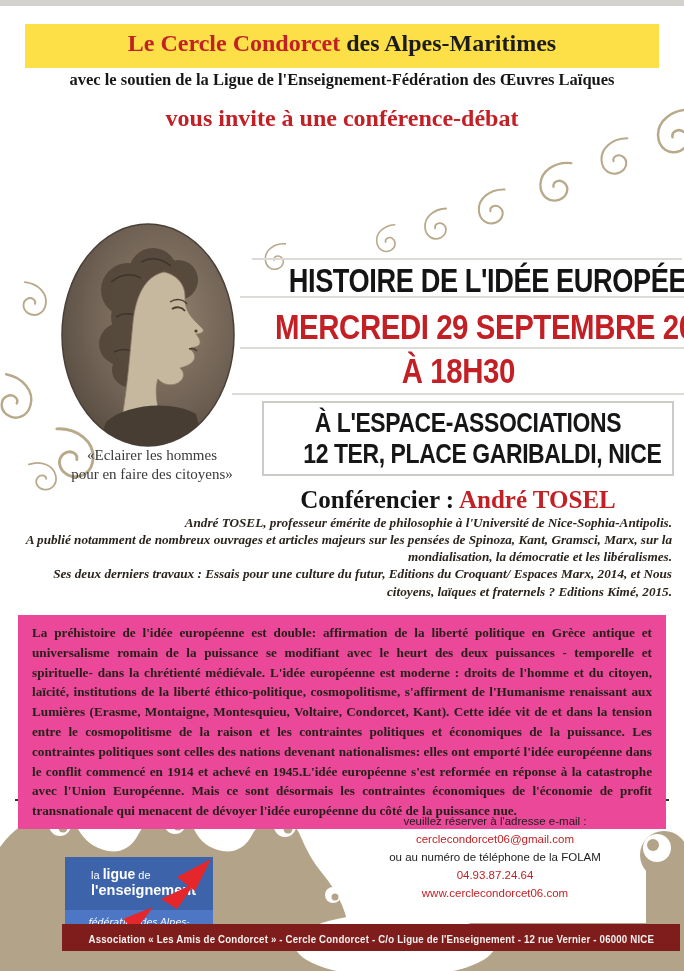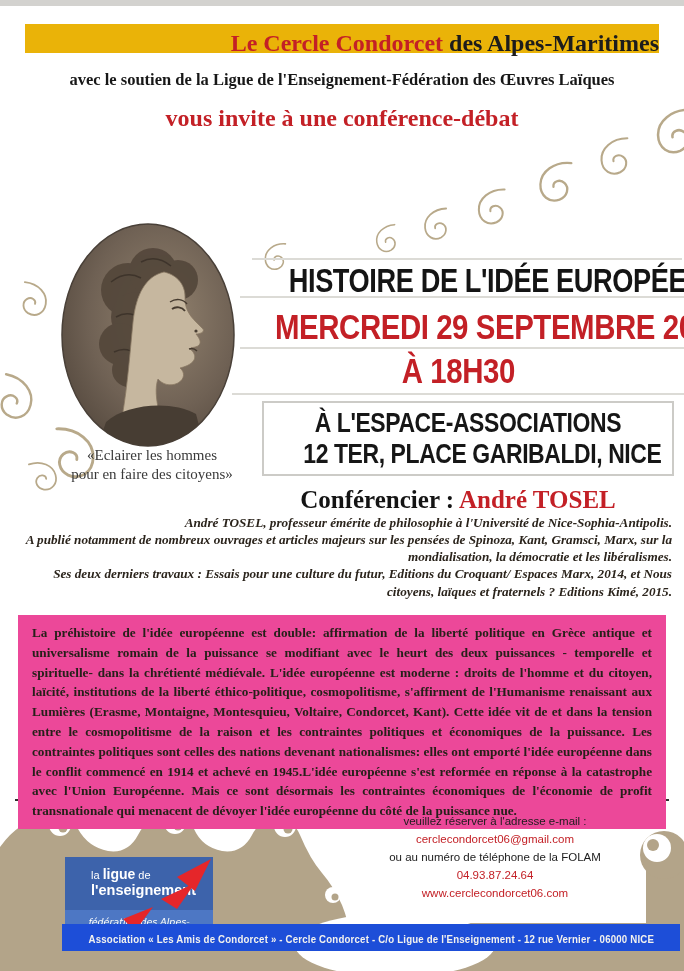--- a/index.html
+++ b/index.html
@@ -7,22 +7,22 @@
           font-family:"Liberation Serif",serif;}
   .abs{position:absolute;}
   .center{text-align:center;}
   .serif{font-family:"Liberation Serif",serif;}
   .red{color:#c32026;}
   .cond{font-family:"Liberation Sans",sans-serif;font-weight:bold;display:inline-block;
         transform:scaleX(0.8);transform-origin:50% 50%;white-space:nowrap;letter-spacing:-0.5px;}
   .rule{position:absolute;height:2px;background:#dcdbd6;z-index:1;}
   
   #top-strip{left:0;top:0;width:684px;height:6px;background:#d3d2cf;z-index:2;}
-  #banner{left:25px;top:24px;width:634px;height:29px;background:#eab308;z-index:3;
-          line-height:38px;font-weight:bold;font-size:24px;text-align:right;}
+  #banner{left:25px;top:24px;width:634px;height:44px;background:#fde047;z-index:3;
+          line-height:38px;font-weight:bold;font-size:24px;}
   #support{left:0;top:70px;width:684px;font-weight:bold;font-size:16.5px;color:#171717;z-index:3;}
   #invite{left:0;top:105px;width:684px;font-weight:bold;font-size:24px;z-index:3;}
   
   #ev-title{left:232px;top:261px;width:452px;z-index:3;}
   #ev-title .cond{font-size:34px;color:#141414;}
   #ev-date{left:232px;top:307px;width:452px;z-index:3;}
   #ev-date .cond{font-size:35px;transform:scaleX(0.84);color:#c32026;}
   #ev-time{left:232px;top:351px;width:452px;z-index:3;}
   #ev-time .cond{font-size:35px;transform:scaleX(0.84);color:#c32026;}
   #venue-box{left:262px;top:401px;width:408px;background:#ffffff;border:2px solid #cccbc7;
@@ -46,21 +46,21 @@
   #logo-main{position:absolute;left:0;top:0;width:148px;height:53px;background:#3d63ab;color:#fff;
              font-family:"Liberation Sans",sans-serif;padding-left:26px;box-sizing:border-box;}
   #logo-main .s{font-size:11px;} #logo-main .b{font-size:14px;font-weight:bold;}
   #logo-main .l2{font-size:14.5px;font-weight:bold;margin-top:-1px;}
   #logo-main{padding-top:8px;}
   #logo-strip{position:absolute;left:0;top:53px;width:148px;height:23px;background:#4d77c4;color:#fff;
               font-family:"DejaVu Sans",sans-serif;font-style:italic;font-size:9.5px;
               line-height:23px;text-align:center;}
   #logo-arrows{position:absolute;left:0;top:0;width:148px;height:80px;}
   
-  #footer-bar{left:62px;top:924px;width:618px;height:27px;background:#1d4ed8;z-index:6;
+  #footer-bar{left:62px;top:924px;width:618px;height:27px;background:#7f1d1d;z-index:6;
               line-height:27px;overflow:visible;}
   #footer-bar .cond{font-size:10.5px;transform:scaleX(0.92);color:#f3f2ee;letter-spacing:0.2px;}
   svg{display:block;}
 </style>
 </head>
 <body>
 
 <div id="poster">
 
   <svg class="abs" style="left:0;top:0;z-index:1;" width="684" height="971" viewBox="0 0 684 971">

